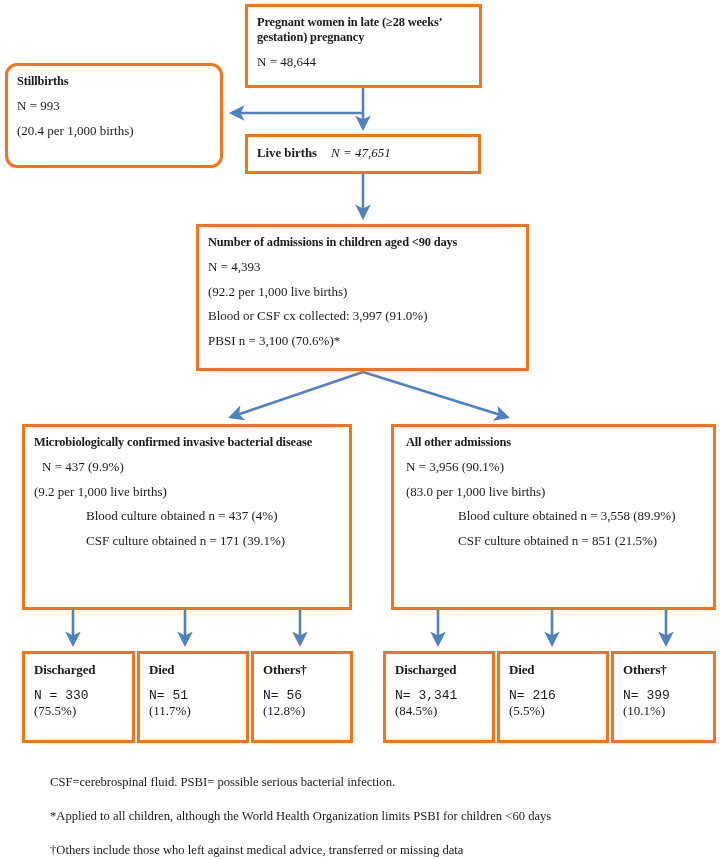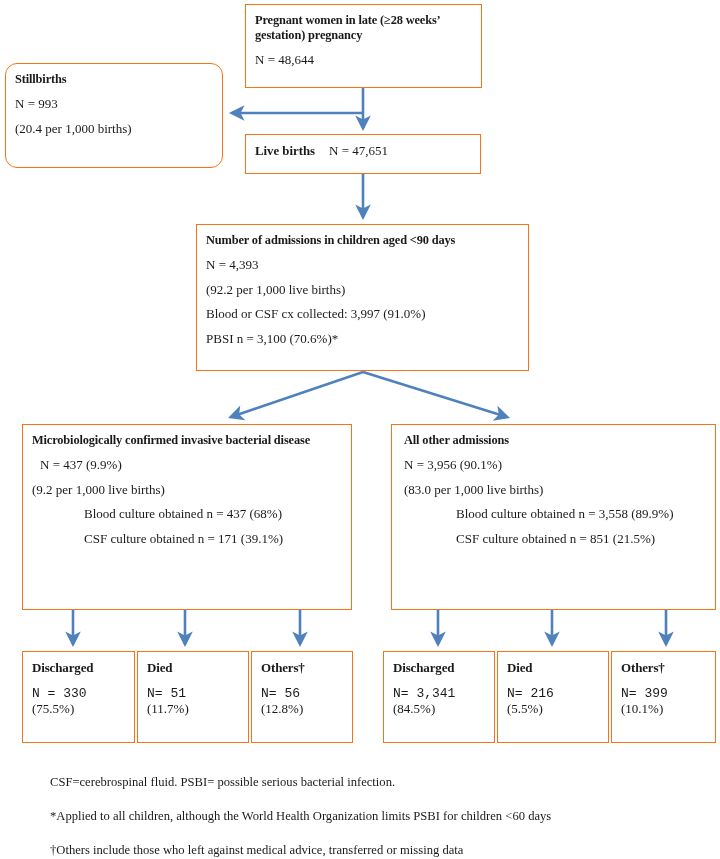--- a/index.html
+++ b/index.html
@@ -24,21 +24,21 @@
     left: 0;
     top: 0;
     width: 720px;
     height: 859px;
     pointer-events: none;
   }
   .box {
     position: absolute;
     box-sizing: border-box;
     background: #ffffff;
-    border: 1px solid #f97316;
+    border: 3px solid #f97316;
     padding: 7px 9px 6px 9px;
     line-height: 1.0;
     z-index: 2;
   }
   .box .ttl {
     font-weight: bold;
     font-size: 12.4px;
     line-height: 1.22;
     letter-spacing: -0.15px;
     margin: 1px 0 2px 0;
@@ -57,20 +57,21 @@
   .box .ln.ind2 {
     padding-left: 8px;
   }
   .inline-ttl {
     font-weight: bold;
     font-size: 12.8px;
   }
   .inline-val {
     font-size: 13px;
     padding-left: 14px;
+    font-style: italic;
   }
 
   
   #box-pregnant   { left: 245px; top: 4px;   width: 237px; height: 84px; }
   #box-stillbirth { left: 5px;   top: 63px;  width: 218px; height: 105px; border-radius: 12px; }
   #box-livebirth  { left: 245px; top: 134px; width: 236px; height: 40px; }
   #box-admissions { left: 196px; top: 224px; width: 333px; height: 147px; }
   #box-micro      { left: 22px;  top: 424px; width: 330px; height: 186px; }
   #box-other      { left: 391px; top: 424px; width: 325px; height: 186px; padding-left: 12px; }
 
@@ -168,21 +169,21 @@
     <span class="ln">N = 4,393</span>
     <span class="ln">(92.2 per 1,000 live births)</span>
     <span class="ln">Blood or CSF cx collected: 3,997 (91.0%)</span>
     <span class="ln">PBSI n = 3,100 (70.6%)*</span>
   </div>
 
   <div class="box" id="box-micro">
     <span class="ttl">Microbiologically confirmed invasive bacterial disease</span>
     <span class="ln ind2">N = 437 (9.9%)</span>
     <span class="ln">(9.2 per 1,000 live births)</span>
-    <span class="ln ind">Blood culture obtained n = 437 (68%)</span>
+    <span class="ln ind">Blood culture obtained n = 437 (4%)</span>
     <span class="ln ind">CSF culture obtained n = 171 (39.1%)</span>
   </div>
 
   <div class="box" id="box-other">
     <span class="ttl">All other admissions</span>
     <span class="ln">N = 3,956 (90.1%)</span>
     <span class="ln">(83.0 per 1,000 live births)</span>
     <span class="ln ind">Blood culture obtained n = 3,558 (89.9%)</span>
     <span class="ln ind">CSF culture obtained n = 851 (21.5%)</span>
   </div>

